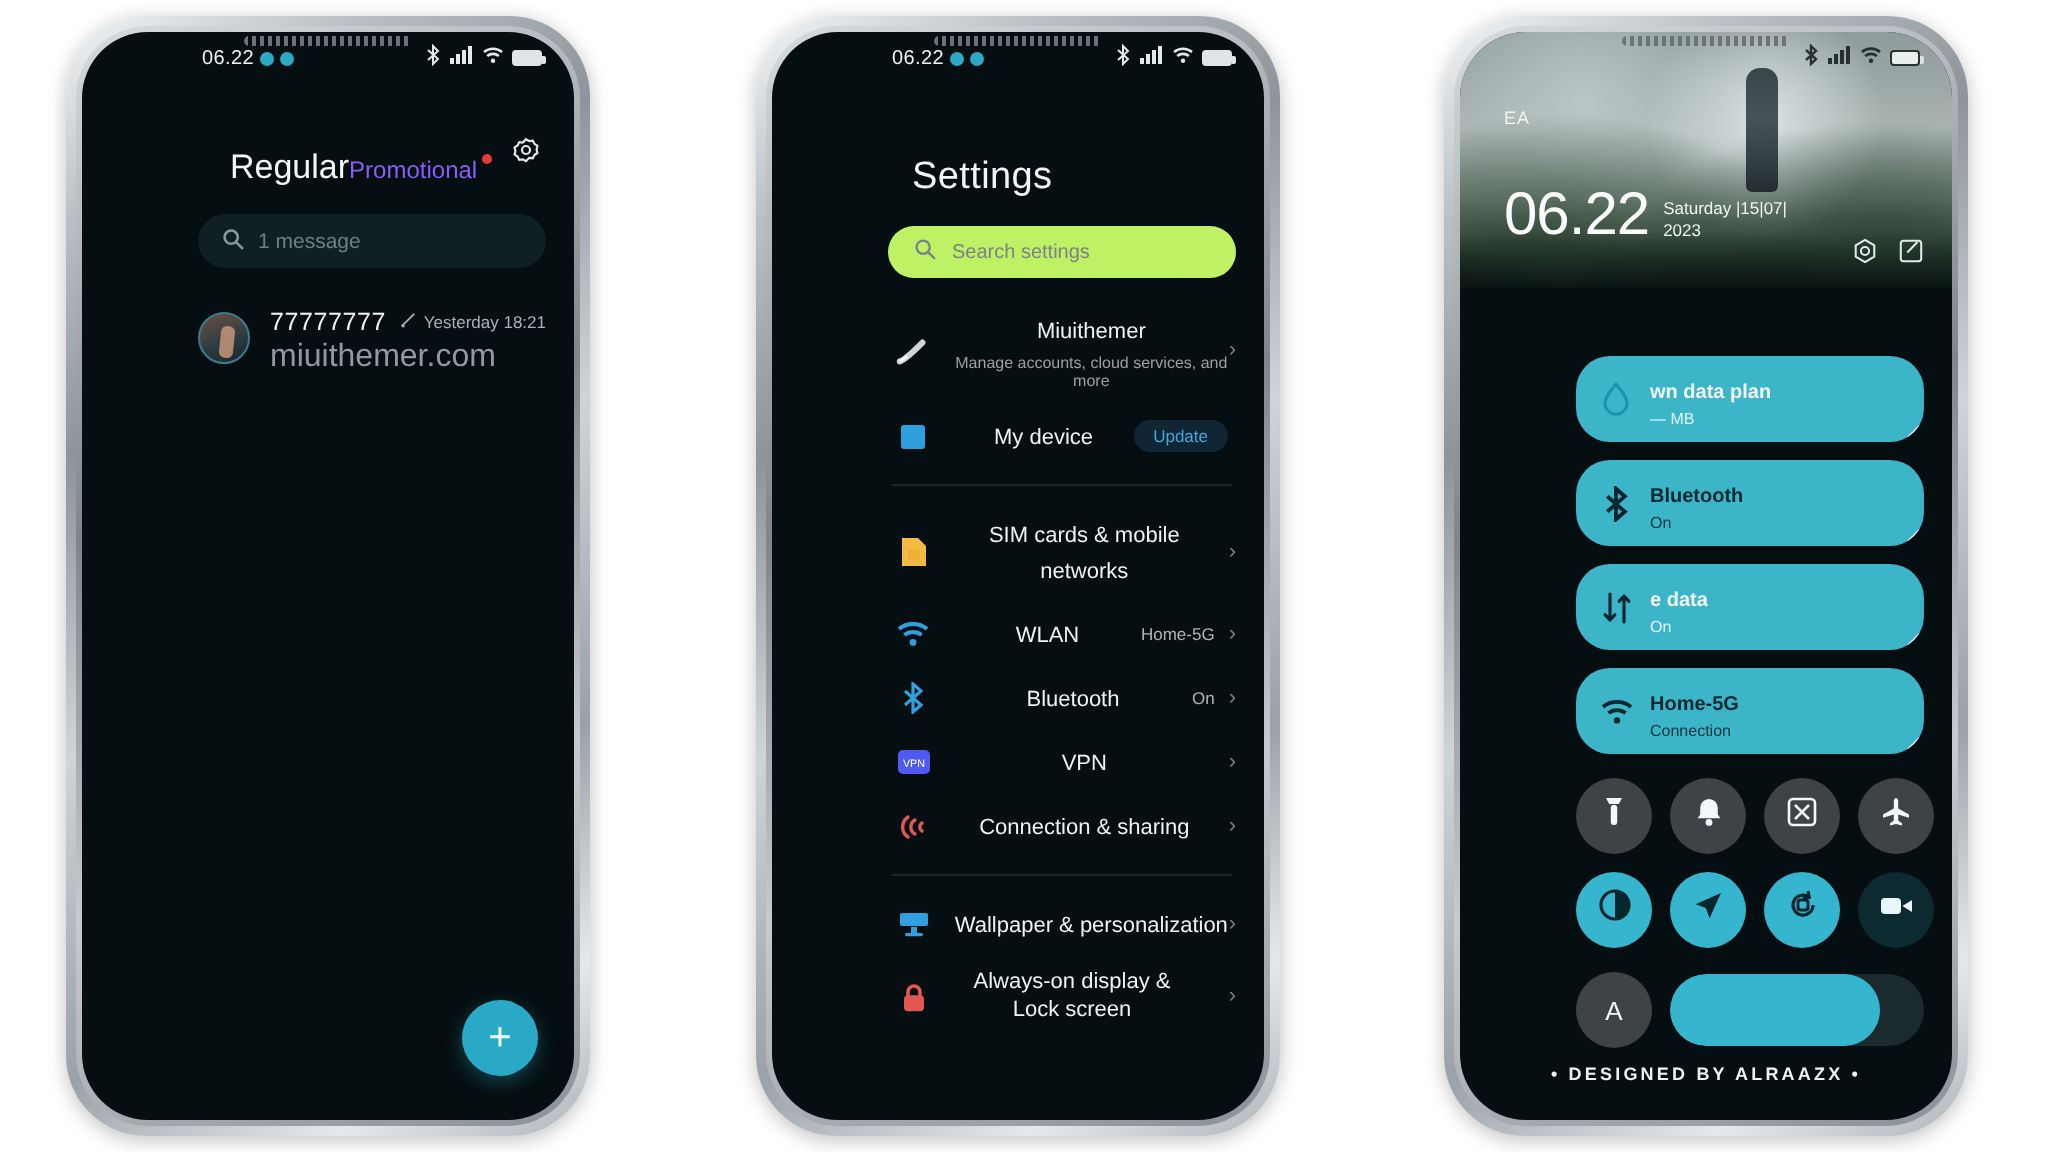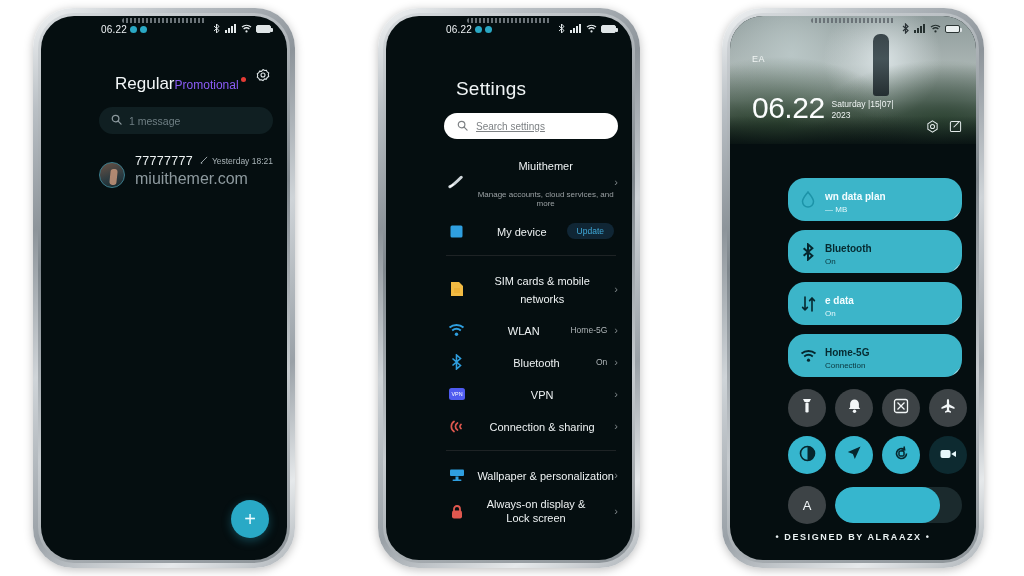--- a/index.html
+++ b/index.html
@@ -94,21 +94,21 @@
   .searchbar {
     margin: 13px 14px 0 14px;
     height: 27px;
     background: #101f22;
     border-radius: 14px;
     display:flex; align-items:center; gap:7px;
     padding: 0 12px;
     color:#6f7f84; font-size: 10.5px;
   }
   .msg-row {
-    display:flex; align-items:flex-end; gap:10px;
+    display:flex; align-items:flex-start; gap:10px;
     padding: 20px 14px 0 14px;
   }
   .avatar {
     width: 26px; height: 26px; border-radius: 50%;
     background: linear-gradient(160deg,#6b5244,#2b3a40 60%,#17272c);
     border: 1px solid #3b7c8c;
     flex: 0 0 auto; margin-top:2px;
     position: relative; overflow:hidden;
   }
   .avatar:after{
@@ -130,34 +130,34 @@
     box-shadow: 0 3px 10px rgba(41,169,198,.35);
   }
 
   
   .set-title {
     font-size: 19px; color: #f1f5f6; font-weight: 400;
     padding: 36px 0 0 26px; letter-spacing: .2px;
   }
   .set-search {
     margin: 13px 14px 0 14px; height: 26px;
-    background: #ffffff; border-radius: 14px;
+    background: #bef264; border-radius: 14px;
     display:flex; align-items:center; gap:8px;
-    padding: 0 13px; color:#7d8184; font-size: 10px; text-decoration: underline;
+    padding: 0 13px; color:#7d8184; font-size: 10px;
   }
   .set-list { padding: 10px 0 0 0; text-align: center; }
   .set-item {
     display:flex; align-items:center;
     padding: 7px 14px 7px 18px;
     min-height: 32px;
   }
   .set-ic { width: 17px; flex:0 0 17px; display:flex; align-items:center; justify-content:center; margin-right: 12px; }
   .set-txt { flex:1 1 auto; min-width:0; }
   .set-label { font-size: 11px; color:#eef2f3; line-height: 1.25; }
-  .set-desc { font-size: 8px; color:#9aa0a3; margin-top:16px; }
+  .set-desc { font-size: 8px; color:#9aa0a3; margin-top:3px; }
   .set-val { font-size: 8.5px; color:#aeb4b7; margin-right: 7px; white-space:nowrap; }
   .chev { color:#7e8588; font-size: 11px; line-height:1; }
   .set-sep { height:1px; background:#1e2325; margin: 8px 16px; }
   .badge-update {
     font-size: 8.5px; color:#3fa9d8;
     background:#102635; border-radius: 9px;
     padding: 3px 10px; margin-right:4px;
   }
 
   

